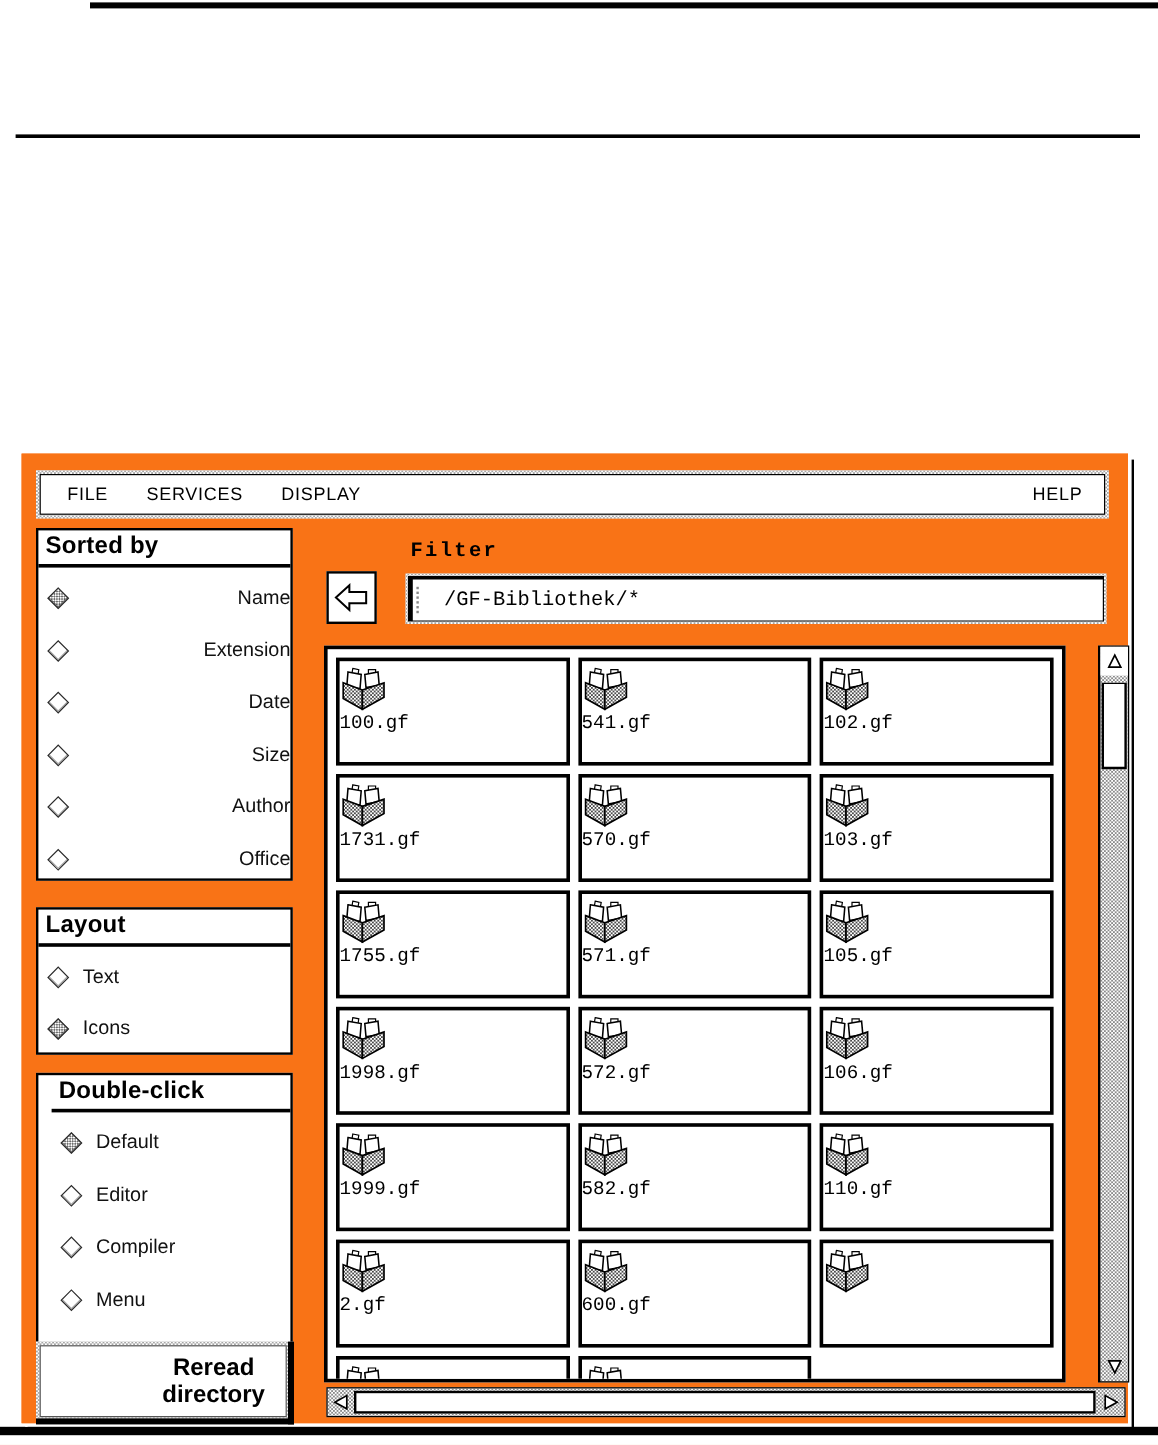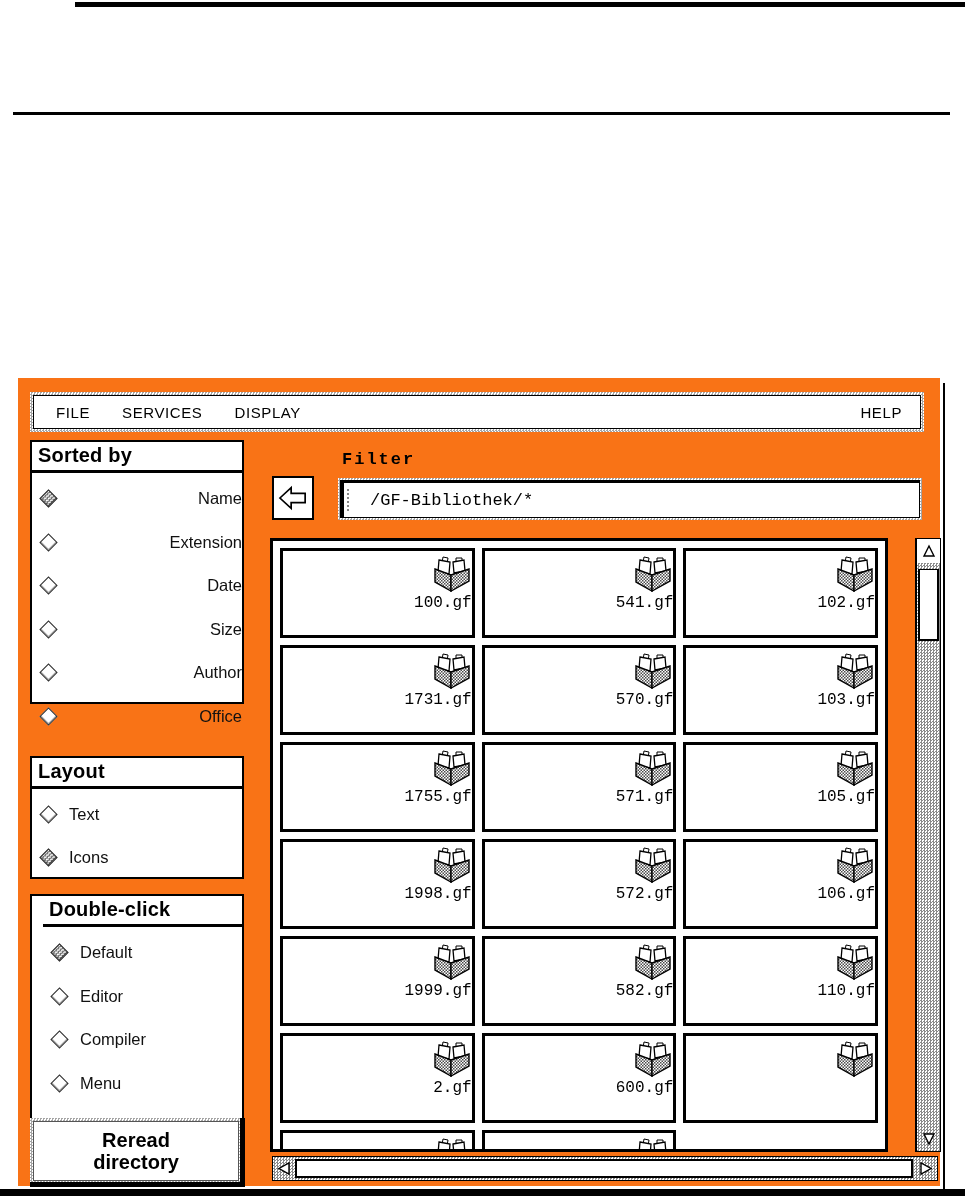--- a/index.html
+++ b/index.html
@@ -26,46 +26,46 @@
   
   .panel{position:absolute;left:10px;width:214px;border:2px solid #000;background:#fff;box-sizing:border-box;}
   .panel-header{font-weight:bold;font-size:20px;padding:2px 6px 3px 6px;border-bottom:3px solid #000;letter-spacing:0.2px;}
   .opts{padding:4px 0 0 10px;}
   .opt{display:flex;align-items:center;cursor:default;}
   .diamond{width:11px;height:11px;border:1.6px solid #2a2a2a;transform:rotate(45deg);background:#fff;flex:0 0 auto;
            box-shadow:inset -1px -1px 0 rgba(0,0,0,.35);}
   .opt.selected .diamond{background-color:#aaa;background-image:repeating-conic-gradient(#6e6e6e 0% 25%, #ffffff 0% 50%);background-size:3px 3px;}
   .optlabel{margin-left:14px;font-size:16.5px;color:#111;}
 
-  #panel-sorted{top:60px;height:264px;}
+  #panel-sorted{top:60px;height:294px;}
   #panel-sorted .opt{height:43.5px;justify-content:space-between;}
   #panel-layout{top:376px;height:123px;}
   #panel-layout .opt{height:43px;}
   #panel-dblclick{top:514px;height:262px;padding-left:11px;}
   #panel-dblclick .opt{height:43.5px;}
 
   
   .reread-frame{position:absolute;left:10px;top:738px;width:204px;height:58px;padding:3px;border-right:5px solid #000;border-bottom:5px solid #000;cursor:default;}
-  .reread-inner{width:100%;height:100%;background:#fff;border:1px solid #555;display:flex;align-items:center;justify-content:center;text-align:center;}
+  .reread-inner{width:100%;height:100%;background:#fff;border:1px solid #555;display:flex;align-items:center;justify-content:flex-end;text-align:center;}
   .reread-label{font-weight:bold;font-size:20px;line-height:1.1;width:120px;}
 
   
   .filter-label{position:absolute;left:322px;top:70px;font-family:"Liberation Mono",monospace;font-size:17px;letter-spacing:2px;font-weight:bold;}
   .back-btn{position:absolute;left:252px;top:96px;width:42px;height:44px;background:#fff;border:2px solid #000;box-sizing:border-box;
             display:flex;align-items:center;justify-content:center;cursor:default;}
   .filter-frame{position:absolute;left:318px;top:98px;width:584px;height:42px;padding:2px;box-sizing:border-box;}
   .filter-input{width:100%;height:100%;box-sizing:border-box;background:#fff;border:1px solid #000;border-top:3px solid #000;border-left:4px solid #000;
                 display:flex;align-items:center;font-family:"Liberation Mono",monospace;font-size:17px;padding-left:3px;gap:20px;}
   .caret{display:inline-block;width:0;height:22px;border-left:2px dotted #888;margin-right:1px;}
 
   
   .icon-wrap{position:absolute;left:250px;top:158px;width:672px;height:614px;}
   .grid{position:absolute;left:0;top:0;width:618px;height:614px;border:3px solid #000;box-sizing:border-box;background:#fff;
         display:grid;grid-template-columns:repeat(3,1fr);gap:7px;padding:7px;overflow:hidden;}
-  .cell{border:3px solid #000;height:84px;background:#fff;display:flex;flex-direction:column;align-items:flex-end;justify-content:flex-start;cursor:default;}
+  .cell{border:3px solid #000;height:84px;background:#fff;display:flex;flex-direction:column;align-items:flex-start;justify-content:flex-start;cursor:default;}
   .fileicon{width:40px;height:36px;margin-top:5px;flex:0 0 auto;}
   .fname{font-family:"Liberation Mono",monospace;font-size:16px;margin-top:2px;}
 
   .vscroll{position:absolute;left:645px;top:0;width:26px;height:614px;border:1px solid #000;border-left:2px solid #000;box-sizing:border-box;}
   .vscroll .btn-up{position:absolute;left:0;top:0;width:100%;height:24px;background:#fff;display:flex;align-items:center;justify-content:center;}
   .vscroll .thumb{position:absolute;left:1px;right:1px;top:30px;height:72px;background:#fff;border:2px solid #000;border-top:1px solid #000;box-sizing:border-box;}
   .vscroll .btn-down{position:absolute;left:0;bottom:2px;width:100%;height:22px;display:flex;align-items:center;justify-content:center;}
 
   .hscroll{position:absolute;left:252px;top:776px;width:666px;height:25px;border:1px solid #000;box-sizing:border-box;}
   .hscroll .btn-left{position:absolute;left:2px;top:0;height:100%;width:20px;display:flex;align-items:center;justify-content:center;}

